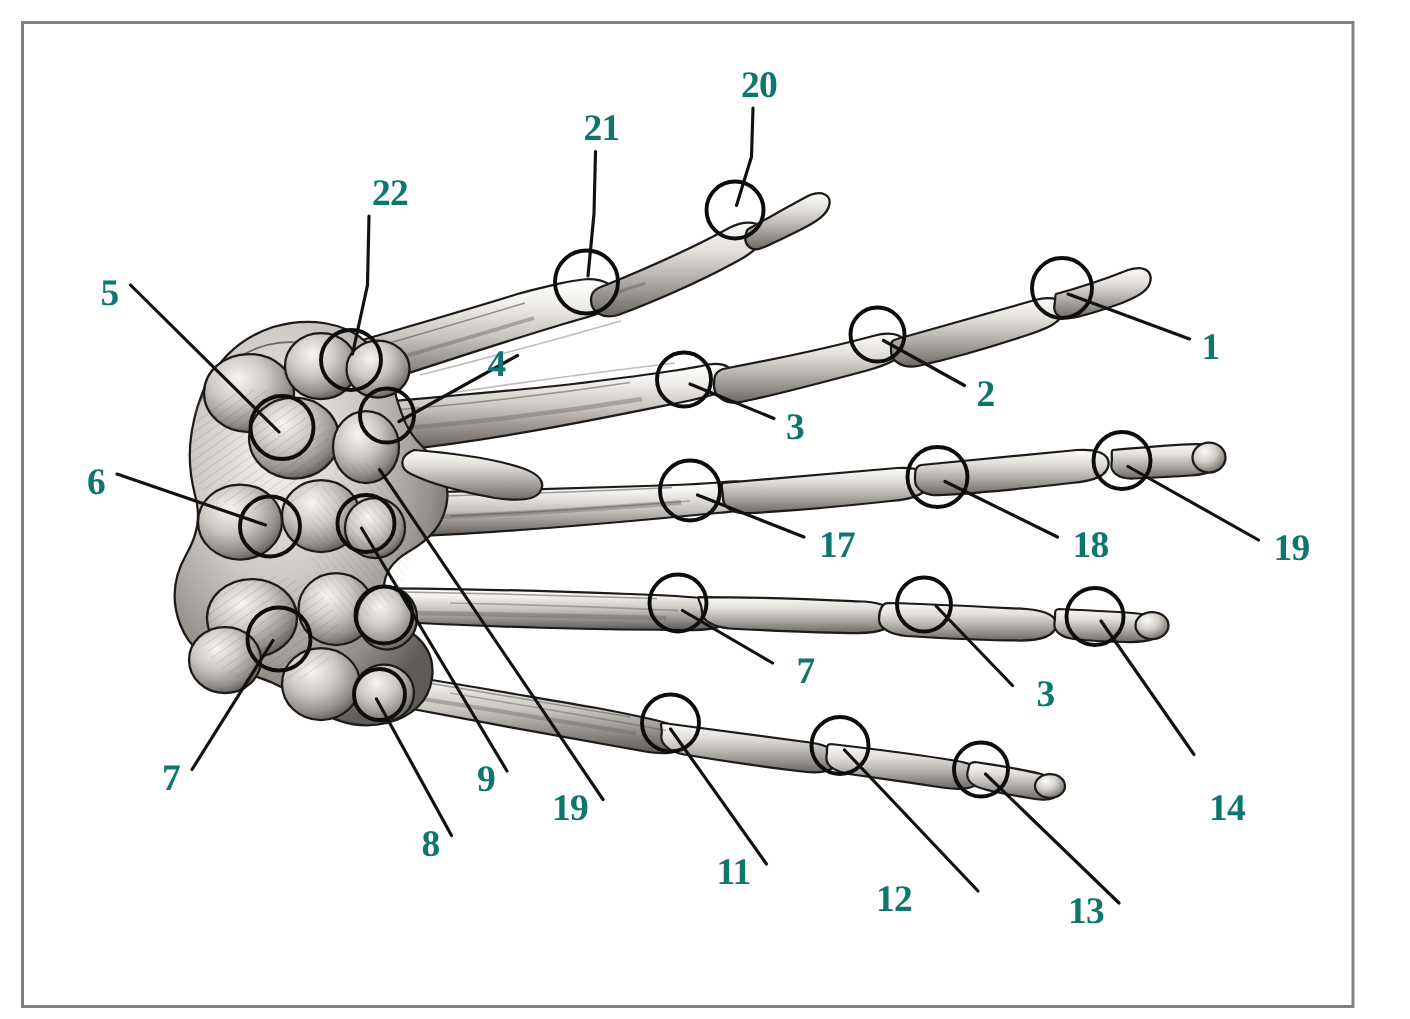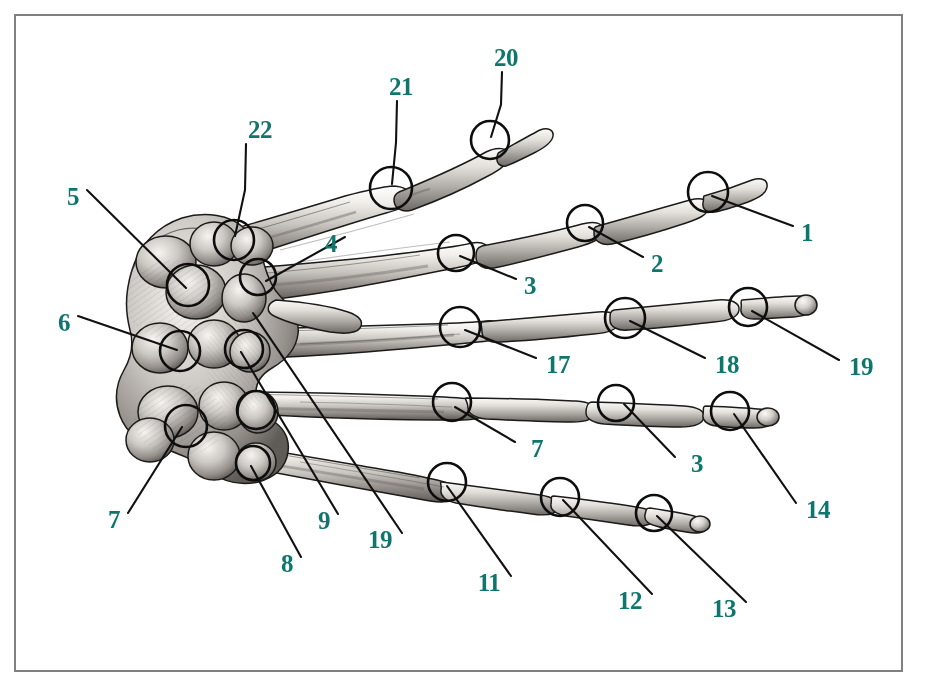--- a/index.html
+++ b/index.html
@@ -276,23 +276,23 @@
       <div class="lbl" style="left: 657px; top: 263px;">2</div>
       <div class="lbl" style="left: 530px; top: 285px;">3</div>
       <div class="lbl" style="left: 331px; top: 243px;">4</div>
       <div class="lbl" style="left: 73px; top: 196px;">5</div>
       <div class="lbl" style="left: 64px; top: 322px;">6</div>
       <div class="lbl" style="left: 114px; top: 519px;">7</div>
       <div class="lbl" style="left: 287px; top: 563px;">8</div>
       <div class="lbl" style="left: 324px; top: 520px;">9</div>
       <div class="lbl" style="left: 380px; top: 539px;">19</div>
       <div class="lbl" style="left: 489px; top: 582px;">11</div>
-      <div class="lbl" style="left: 630px; top: 600px;">12</div>
+      <div class="lbl" style="left: 596px; top: 600px;">12</div>
       <div class="lbl" style="left: 724px; top: 608px;">13</div>
-      <div class="lbl" style="left: 818px; top: 509px;">14</div>
+      <div class="lbl" style="left: 818px; top: 539px;">14</div>
       <div class="lbl" style="left: 697px; top: 463px;">3</div>
       <div class="lbl" style="left: 537px; top: 448px;">7</div>
       <div class="lbl" style="left: 558px; top: 364px;">17</div>
       <div class="lbl" style="left: 727px; top: 364px;">18</div>
       <div class="lbl" style="left: 861px; top: 366px;">19</div>
       <div class="lbl" style="left: 506px; top: 57px;">20</div>
       <div class="lbl" style="left: 401px; top: 86px;">21</div>
       <div class="lbl" style="left: 260px; top: 129px;">22</div>
     </div>
 

